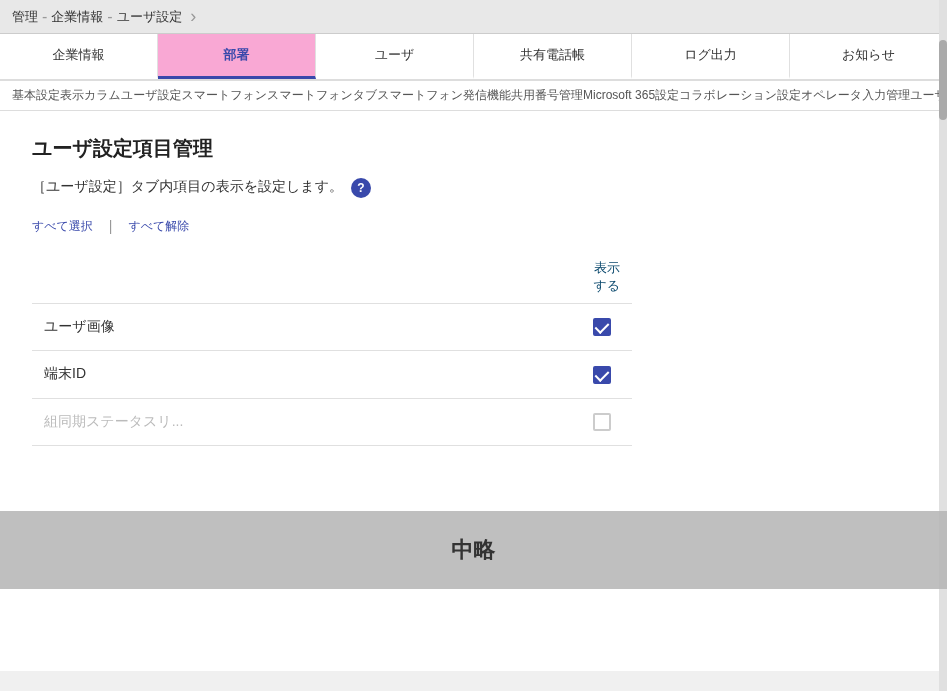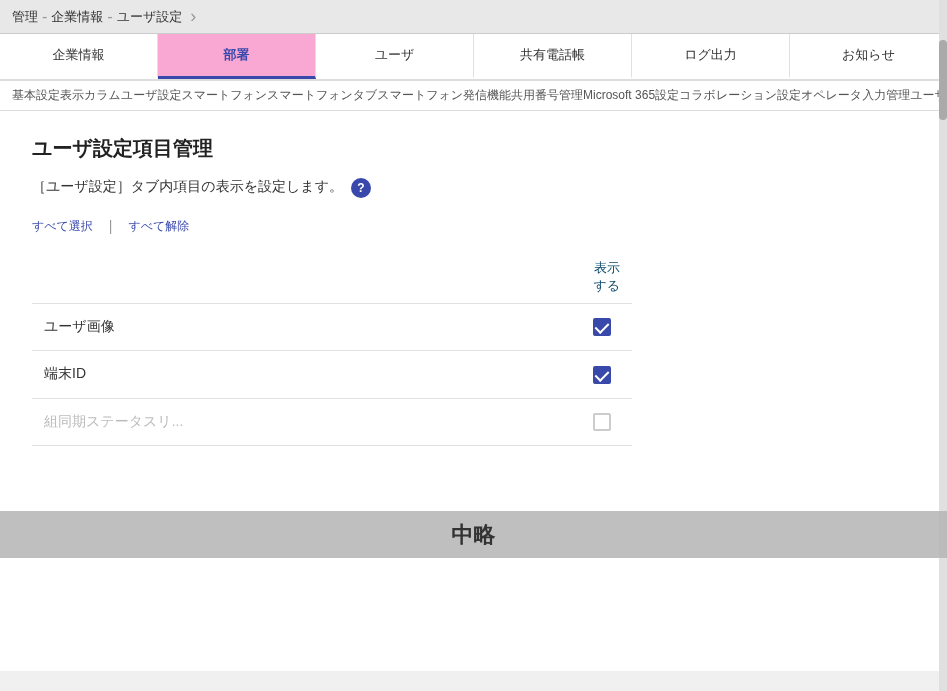--- a/index.html
+++ b/index.html
@@ -177,21 +177,21 @@
       border-left: none;
       transform: rotate(45deg);
     }
 
     
     .omission-overlay {
       position: absolute;
       left: 0;
       right: 0;
       top: 400px;
-      height: 47px;
+      height: 78px;
       background: rgba(180, 180, 180, 0.85);
       display: flex;
       align-items: center;
       justify-content: center;
       font-size: 22px;
       color: #333;
       font-weight: bold;
       z-index: 10;
     }
 

